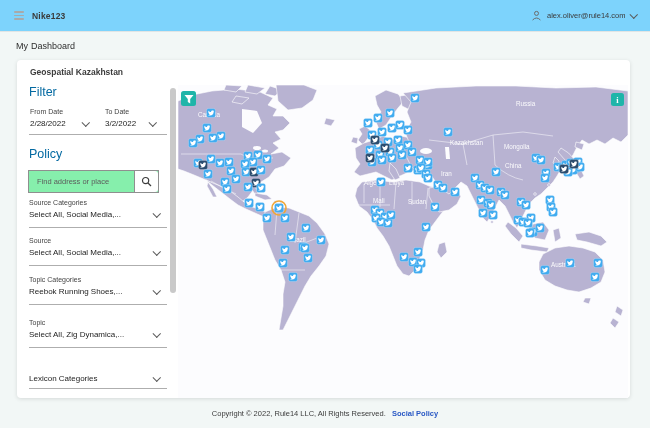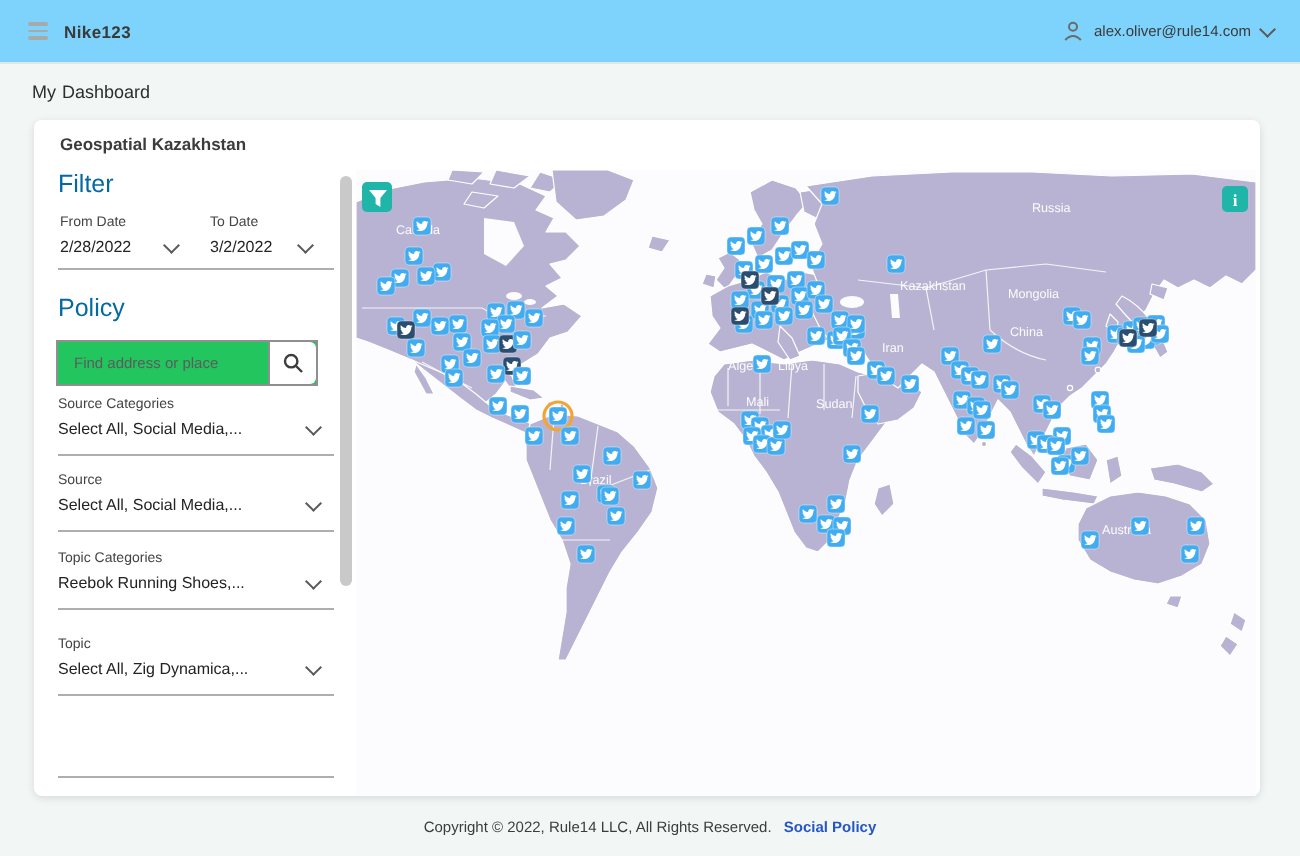--- a/index.html
+++ b/index.html
@@ -29,21 +29,21 @@
   .card-title{position:absolute;left:13px;top:7px;font-size:8.5px;font-weight:600;color:#3c3c3c}
   
   .panel{position:absolute;left:11px;top:25px;width:141px;height:312px}
   .panel .h2{position:absolute;left:1px;font-size:12.5px;font-weight:500;color:#0369a1}
   .flabel{font-size:7px;color:#434343}
   .fvalue{font-size:8px;color:#232323;display:flex;justify-content:space-between;align-items:center;width:130px;cursor:pointer}
   .divider{position:absolute;left:1px;width:138px;border-top:1px solid #aeaeae}
   .date-col{position:absolute;top:23px}
   .dval{margin-top:4px;font-size:8px;color:#232323;display:flex;justify-content:space-between;align-items:center;cursor:pointer}
   .searchbox{position:absolute;left:0;top:85px;width:131px;height:23px;border:1px solid #8f8f8f;border-radius:0;
-    display:flex;align-items:stretch;background:#22c55e;box-sizing:border-box}
+    display:flex;align-items:stretch;background:#86efac;box-sizing:border-box}
   .searchbox input{flex:1;border:none;outline:none;background:transparent;font-size:7.5px;color:#333;
     padding:0 0 0 8px;font-family:"Liberation Sans",sans-serif;min-width:0}
   .searchbox input::placeholder{color:#5c5c5c;opacity:1}
   .searchbtn{width:24px;border:none;border-left:1px solid #8f8f8f;background:#fff;display:flex;align-items:center;justify-content:center;cursor:pointer;border-radius:0 3px 3px 0}
   .field{position:absolute;left:1px}
   .field .fvalue{margin-top:4px}
   
   .panel-scrollbar{position:absolute;left:153px;top:28px;width:6px;height:205px;background:#c9c9c9;border-radius:3px;cursor:pointer}
   
   .map{position:absolute;left:161px;top:25px;width:450px;height:313px;background:#fcfcfe;overflow:hidden}
@@ -144,20 +144,26 @@
 
     <div class="field" style="top:234px">
       <div class="flabel">Topic</div>
       <div class="fvalue">
         <span>Select All, Zig Dynamica,...</span>
         <span class="chev"></span>
       </div>
     </div>
     <div class="divider" style="top:262px"></div>
 
+    <div class="field" style="top:285px">
+      <div class="fvalue">
+        <span>Lexicon Categories</span>
+        <span class="chev"></span>
+      </div>
+    </div>
     <div class="divider" style="top:303px"></div>
   </div>
 
   <div class="panel-scrollbar"></div>
 
   <div class="map">
     <svg id="worldmap" width="450" height="313" viewBox="0 0 450 313">
       <g id="land" fill="#b8b3d2" stroke="#ffffff" stroke-width="0.6" stroke-linejoin="round">
 
         <path d="M0 16 L14 10 L34 6 L58 4 L82 7 L95 13 L90 20 L99 24 L95 31 L105 31 L112 38 L105 45 L97 47 L103 54 L95 58 L101 63 L93 69 L104 67 L113 73 L106 81 L97 84 L91 92 L83 97 L76 104 L70 112 L64 117 L57 111 L47 105 L38 100 L28 95 L16 90 L6 86 L0 84 Z"></path>

